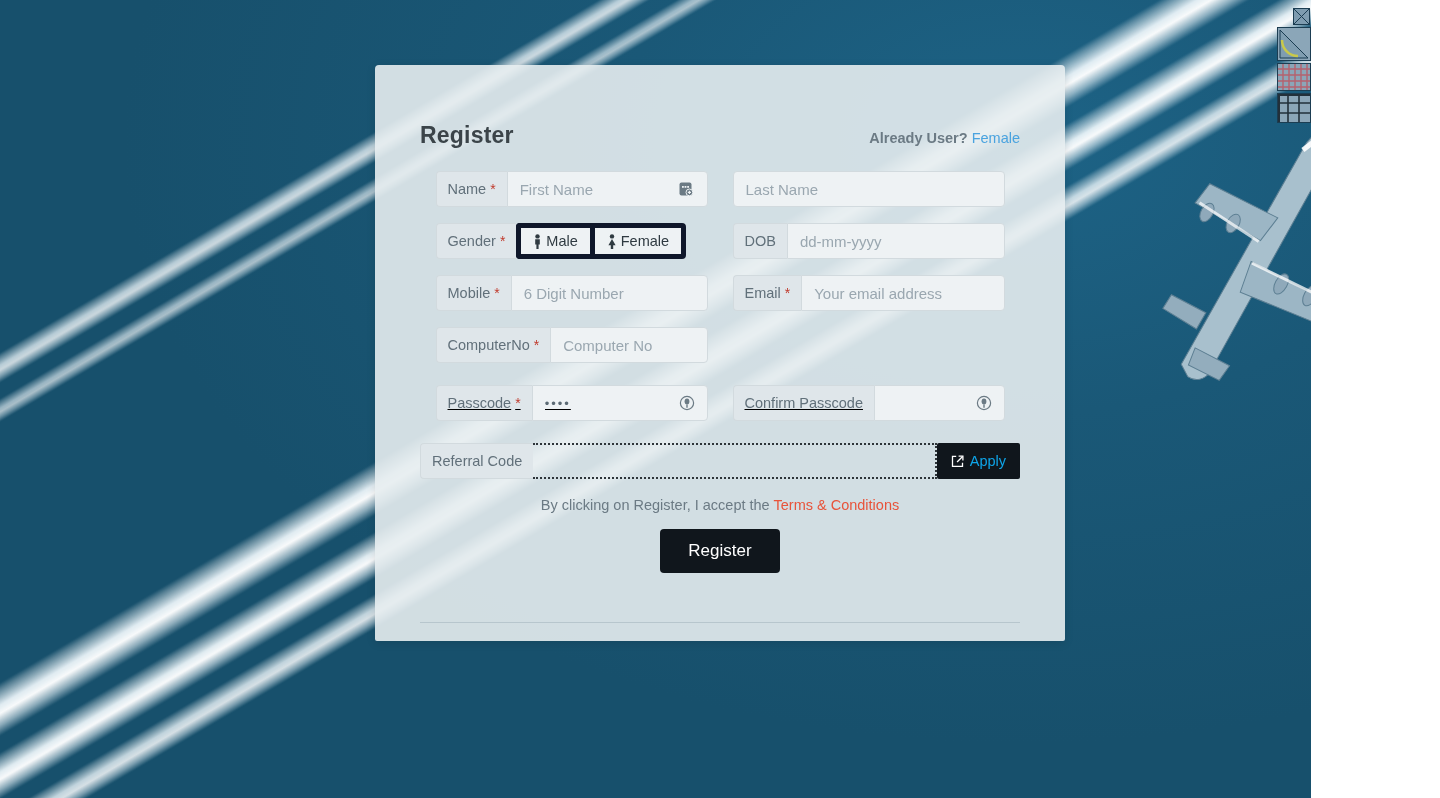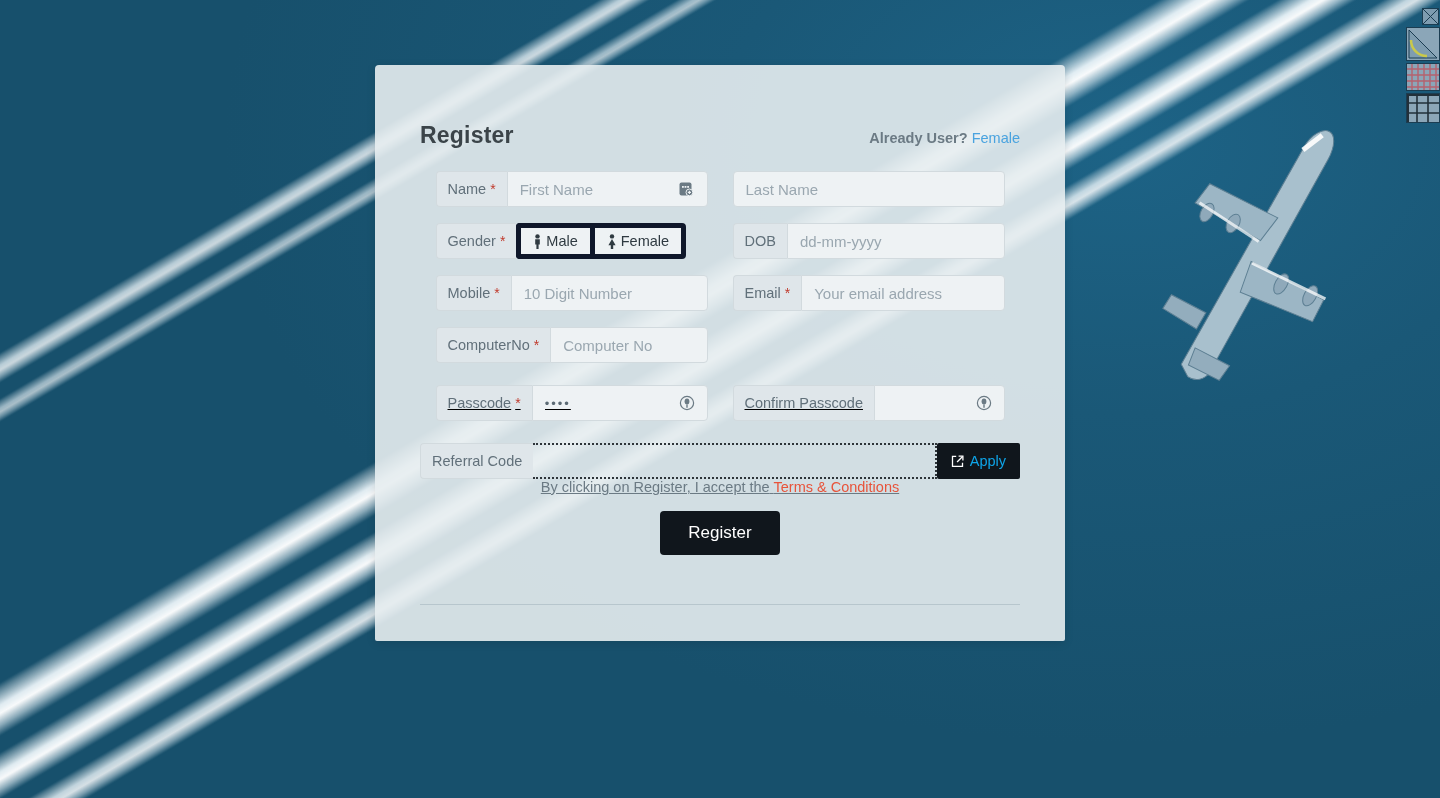--- a/index.html
+++ b/index.html
@@ -6,21 +6,21 @@
   html, body {
     margin: 0; padding: 0;
     width: 1440px; height: 798px;
     overflow: hidden;
     font-family: "Liberation Sans", sans-serif;
   }
 
   
   #page {
     position: relative;
-    width: 1440px; height: 798px;
+    width: 1311px; height: 798px;
     background: #1c5875;
     overflow: hidden;
   }
   #sky {
     position: absolute; inset: 0;
     background:
       radial-gradient(ellipse 900px 600px at 78% 18%, #1d6386 0%, #1a5877 45%, #17506c 100%),
       linear-gradient(155deg, #1b5c7c 0%, #1a5774 40%, #174f6a 100%);
   }
   
@@ -158,24 +158,24 @@
     font-size: 14.5px;
     padding: 0 14px;
     height: 36px;
     border: none; border-radius: 2px;
     cursor: pointer;
     white-space: nowrap;
   }
 
   
   #terms {
+    margin-top: 18px;
     text-align: center;
     font-size: 14.5px;
     color: #6b7a84;
-    text-decoration: underline;
   }
   #terms-link { color: #e8533a; cursor: pointer; }
   #submit-wrap { text-align: center; margin-top: 16px; }
   #register-btn {
     background: #10161c; color: #fff;
     border: none; border-radius: 4px;
     font-size: 17px;
     padding: 12px 28px;
     cursor: pointer;
     font-family: "Liberation Sans", sans-serif;
@@ -368,21 +368,21 @@
       </div>
 
       <div class="row">
         <div class="col col-left">
           <div class="grp">
             <div class="lbl">
               <span>Mobile</span>
               <span class="req">*</span>
             </div>
             <div class="fld">
-              <span class="ph">10  Digit Number</span>
+              <span class="ph">6  Digit Number</span>
             </div>
           </div>
         </div>
         <div class="col col-right">
           <div class="grp">
             <div class="lbl">
               <span>Email</span>
               <span class="req">*</span>
             </div>
             <div class="fld">

